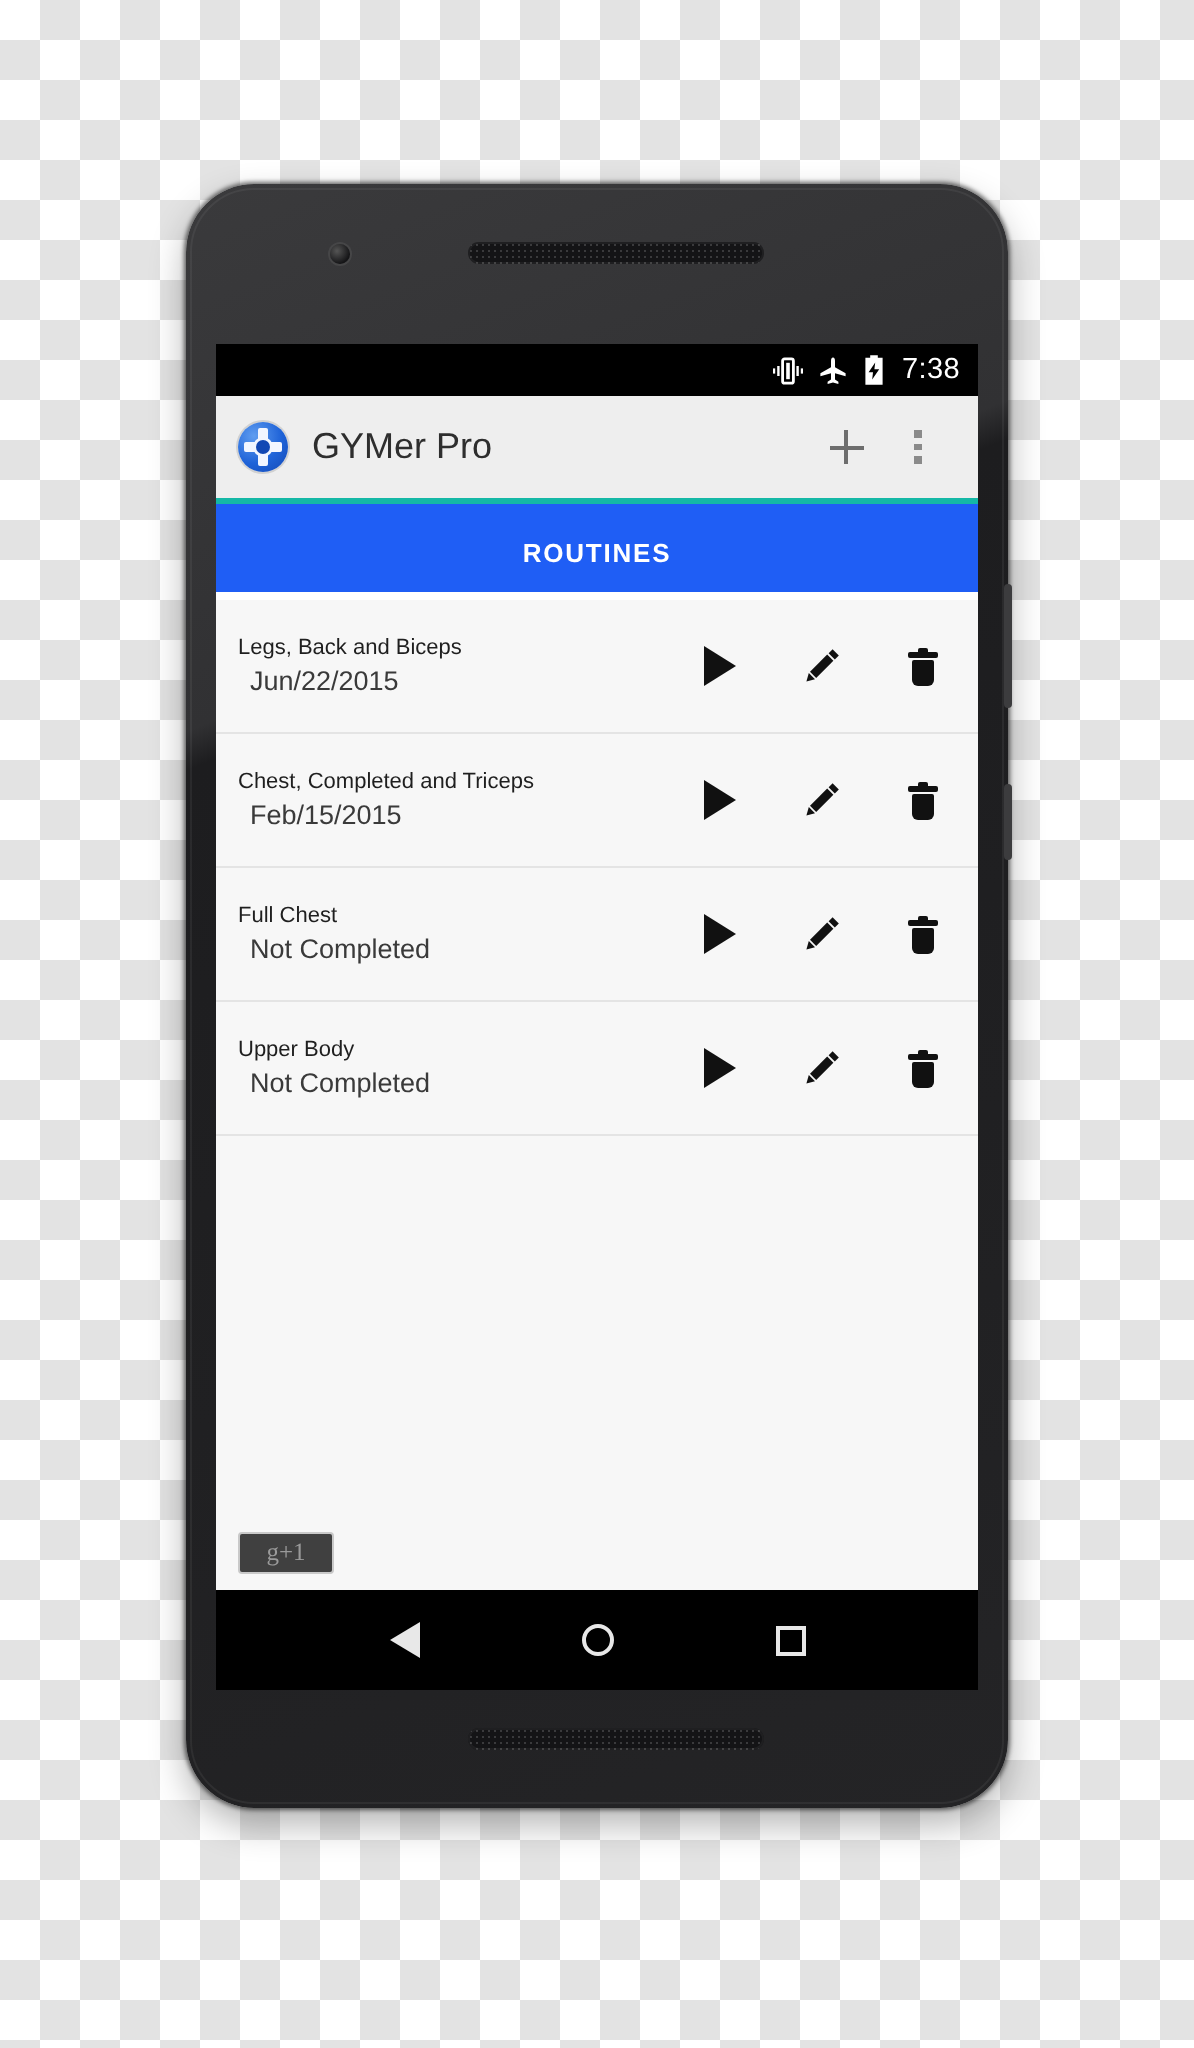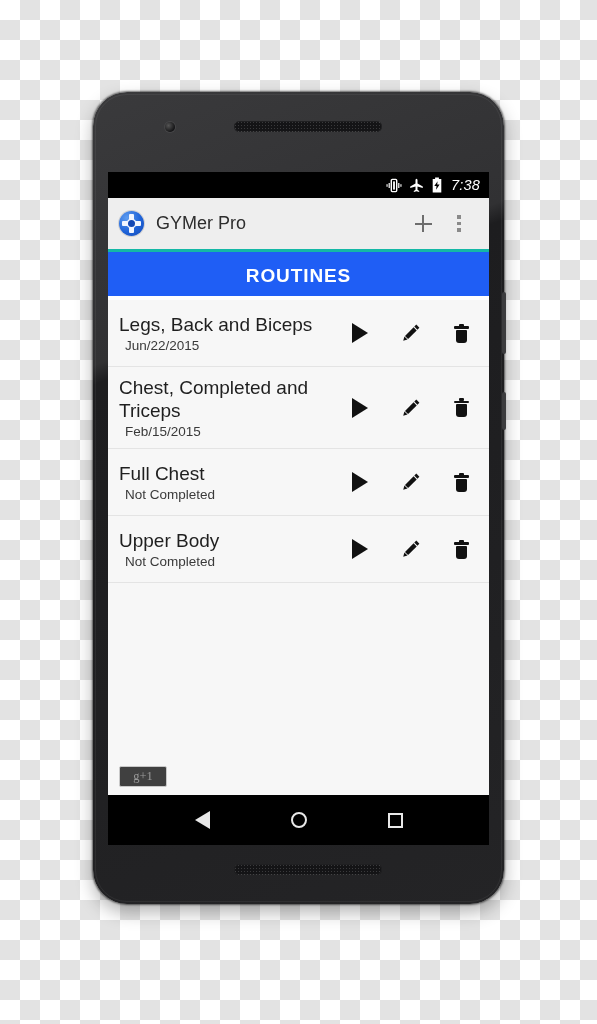--- a/index.html
+++ b/index.html
@@ -42,21 +42,21 @@
     background-image:radial-gradient(#3a3a3c 0.6px, transparent 0.7px);
     background-size:3px 3px;
     box-shadow:inset 0 0 0 1px rgba(255,255,255,.05);}
 
   
   #screen{position:absolute;left:15px;top:80px;width:381px;height:673px;
     background:#f7f7f7;overflow:hidden;}
 
   
   #statusbar{height:26px;background:#000;display:flex;align-items:center;
-    justify-content:flex-end;padding-right:9px;gap:7px;font-style:italic;}
+    justify-content:flex-end;padding-right:9px;gap:7px;}
   #statusbar .glyph{display:block;}
   #clock{color:#fff;font-size:14.5px;letter-spacing:.2px;margin-left:1px;}
 
   
   #toolbar{height:51px;background:#eeeeee;display:flex;align-items:center;
     padding:0 12px 0 11px;border-bottom:3px solid #14b8a6;}
   #app-icon{width:25px;height:25px;border-radius:50%;flex:0 0 auto;
     background:radial-gradient(circle at 32% 28%,#5f9df0 0%,#1f63d8 55%,#1348b4 100%);
     position:relative;box-shadow:0 0 0 1px rgba(0,0,0,.12);}
   #app-icon:before{content:"";position:absolute;left:50%;top:3px;width:5px;height:19px;
@@ -70,29 +70,29 @@
   #plus-icon{position:relative;width:17px;height:17px;}
   #plus-icon:before,#plus-icon:after{content:"";position:absolute;background:#6d6d6d;}
   #plus-icon:before{left:0;top:7.5px;width:17px;height:2px;}
   #plus-icon:after{top:0;left:7.5px;height:17px;width:2px;}
   #overflow-icon{display:flex;flex-direction:column;gap:3px;align-items:center;}
   #overflow-icon i{display:block;width:3.5px;height:3.5px;background:#8a8a8a;}
 
   
   #tabs{height:48px;background:#1f5ef5;display:flex;position:relative;}
   .tab{flex:1;display:flex;align-items:center;justify-content:center;position:relative;}
-  .tab span{color:#fff;font-size:19px;font-weight:bold;letter-spacing:.9px;}
+  .tab span{color:#fff;font-size:13px;font-weight:bold;letter-spacing:.9px;}
   .tab.active:after{content:"";position:absolute;left:0;right:0;bottom:0;height:4px;background:#fff;}
 
   
   #list{background:#f7f7f7;}
   .row{display:flex;align-items:center;border-bottom:1px solid #e4e4e4;padding:0 2px 0 11px;
     min-height:66px;}
   .row-text{flex:1 1 auto;padding:9px 6px 9px 0;min-width:0;}
-  .row-title{font-size:19px;color:#1f1f1f;line-height:1.22;}
+  .row-title{font-size:11px;color:#1f1f1f;line-height:1.22;}
   .row-sub{font-size:13.5px;color:#3a3a3a;margin-top:2px;padding-left:6px;}
   .row-actions{flex:0 0 auto;display:flex;align-items:center;}
   .act{width:51px;height:50px;display:flex;align-items:center;justify-content:center;}
 
   .ico-play{width:0;height:0;border-style:solid;border-width:10px 0 10px 16px;
     border-color:transparent transparent transparent #111;}
   .ico-pencil{position:relative;width:22px;height:22px;transform:rotate(0deg);}
   .ico-trash{position:relative;width:15px;height:19px;}
   .ico-trash .lid{position:absolute;top:2.5px;left:0;width:15px;height:2.6px;background:#111;border-radius:1px;}
   .ico-trash .hndl{position:absolute;top:0;left:5px;width:5px;height:3px;background:#111;border-radius:1px;}

